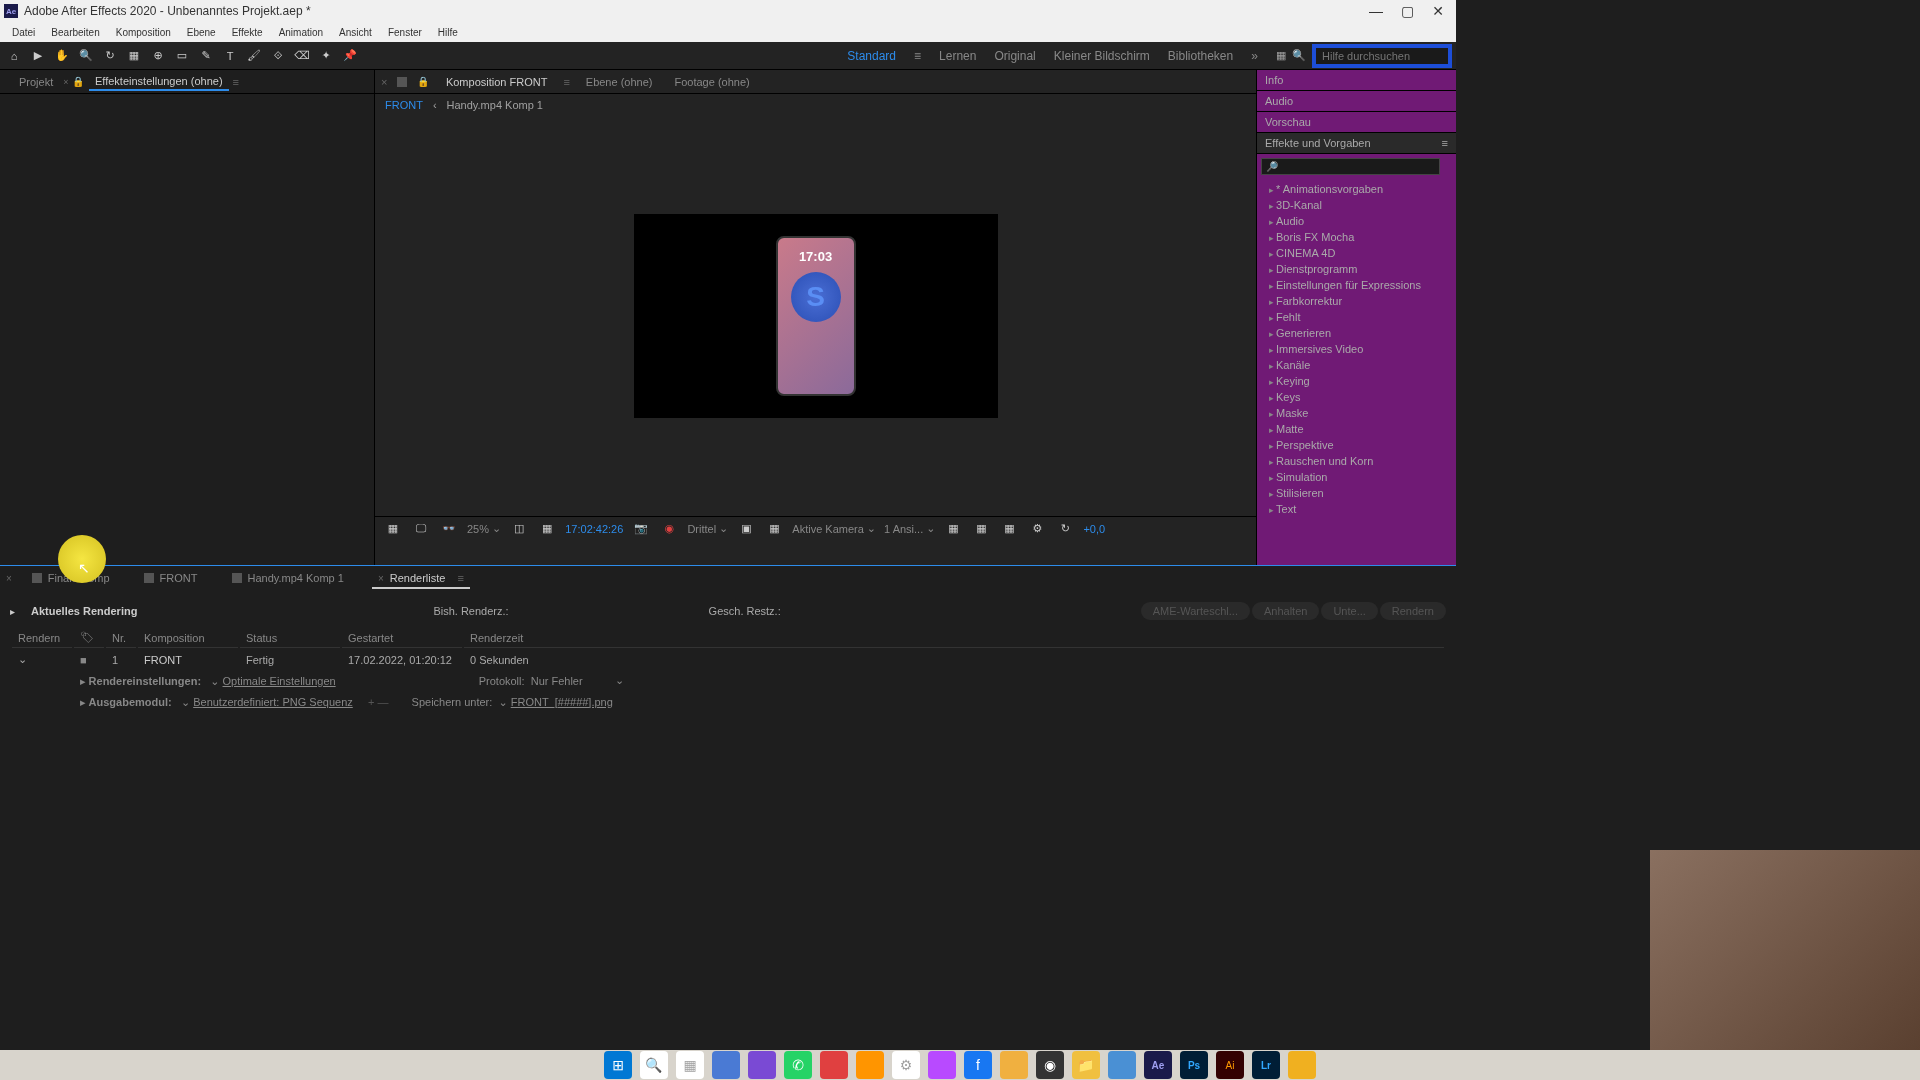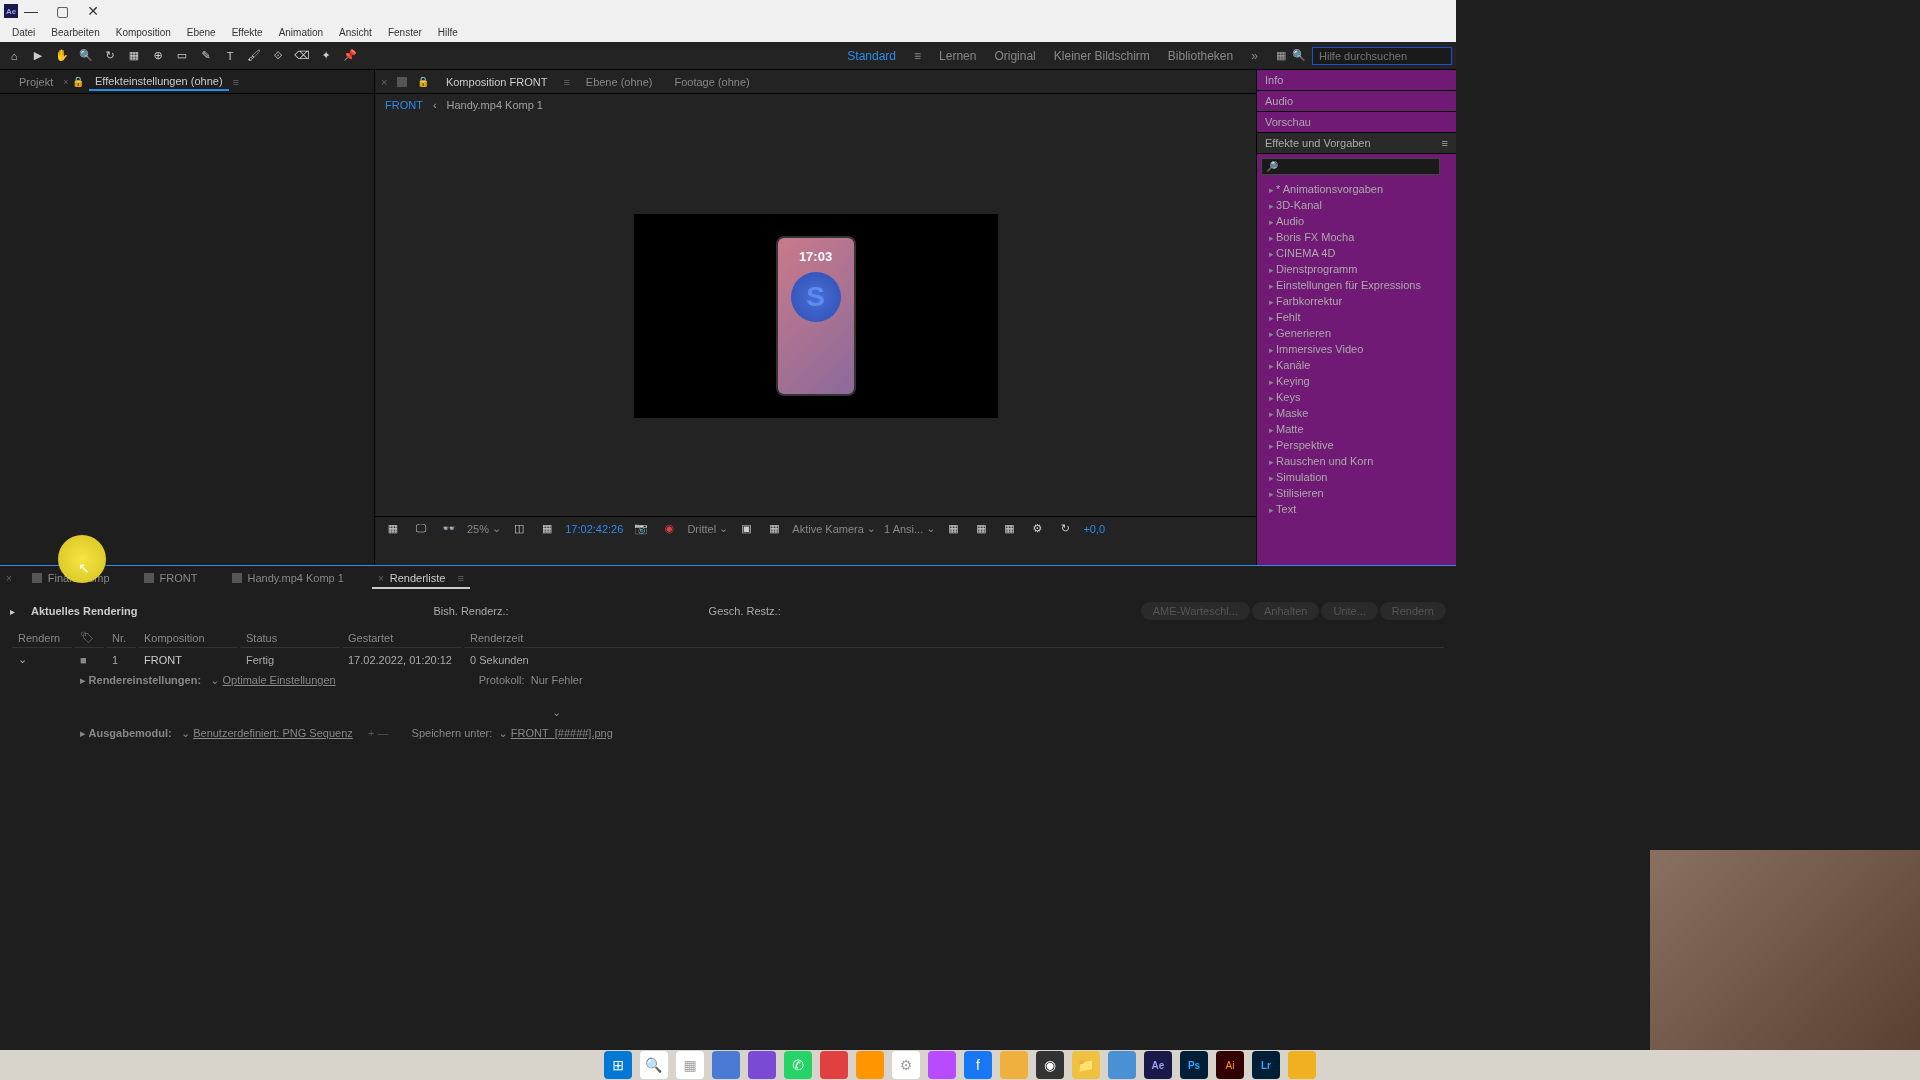--- a/index.html
+++ b/index.html
@@ -14,21 +14,21 @@
 .menubar { background: #f0f0f0; height: 20px; display: flex; align-items: center; padding: 0 4px; color: #333; font-size: 10px; }
 .menubar span { padding: 0 8px; cursor: pointer; }
 
 .toolbar { background: #232323; height: 28px; display: flex; align-items: center; padding: 0 4px; border-bottom: 1px solid #000; }
 .toolbar-left { display: flex; gap: 4px; align-items: center; }
 .tool-btn { width: 20px; height: 20px; display: flex; align-items: center; justify-content: center; color: #ccc; cursor: pointer; }
 .workspace-tabs { margin-left: auto; display: flex; gap: 18px; align-items: center; font-size: 12px; }
 .workspace-tabs span { color: #888; cursor: pointer; }
 .workspace-tabs .active { color: #2d8ceb; }
 .search-right { display: flex; align-items: center; gap: 6px; margin-left: 18px; }
-.search-box { background: #1a1a1a; border: 1px solid #1d4ed8; color: #888; padding: 2px 6px; width: 140px; font-size: 11px; }
+.search-box { background: #1a1a1a; border: 4px solid #1d4ed8; color: #888; padding: 2px 6px; width: 140px; font-size: 11px; }
 
 .main { display: flex; height: 495px; }
 .left-panel { width: 375px; background: #1e1e1e; border-right: 1px solid #000; }
 .panel-tabs { display: flex; height: 24px; align-items: center; border-bottom: 1px solid #000; padding: 0 13px; gap: 4px; }
 .panel-tab { color: #888; padding: 2px 6px; font-size: 11px; cursor: pointer; }
 .panel-tab.active { color: #ccc; border-bottom: 2px solid #2d8ceb; }
 .lock-icon { font-size: 10px; color: #888; }
 
 .comp-panel { flex: 1; background: #232323; position: relative; }
 .comp-tabs { display: flex; height: 24px; align-items: center; padding: 0 6px; gap: 10px; border-bottom: 1px solid #000; }
@@ -71,32 +71,33 @@
 .render-header .arrow { font-size: 10px; }
 .render-status { display: flex; gap: 200px; margin-left: 280px; color: #aaa;}
 .render-buttons { margin-left: auto; display: flex; gap: 2px; }
 .render-btn { background: #2a2a2a; color: #555; padding: 3px 12px; border-radius: 10px; font-size: 11px; }
 
 .render-table { width: 100%; font-size: 11px; }
 .render-table th { text-align: left; color: #888; padding: 3px 6px; border-bottom: 1px solid #333; font-weight: normal; }
 .render-table td { padding: 3px 6px; color: #aaa; }
 .render-table .expand-row td { color: #888; margin-left: 30px; }
 .render-table .link { color: #888; text-decoration: underline; }
-.dropdown { display: inline-flex; align-items: center; gap: 4px; flex-direction: column; }
+.dropdown { display: inline-flex; align-items: center; gap: 4px; }
 
 .webcam { position: absolute; bottom: 30px; right: 0; width: 270px; height: 200px; background: linear-gradient(135deg,#8a7060,#5a4030); z-index: 200; }
 
 .taskbar { position: absolute; bottom: 0; left: 0; right: 0; height: 30px; background: #d8d4cc; display: flex; align-items: center; justify-content: center; gap: 8px; }
 .tb-icon { width: 28px; height: 28px; background: #fff; border-radius: 4px; display:flex;align-items:center;justify-content:center;font-size:14px; }
 </style>
 </head>
 <body>
 
 <div class="titlebar">
   <div class="app-icon">Ae</div>
+  <div class="title">Adobe After Effects 2020 - Unbenanntes Projekt.aep *</div>
   <div class="win-controls">
     <span>—</span>
     <span>▢</span>
     <span>✕</span>
   </div>
 </div>
 
 <div class="menubar">
   <span>Datei</span>
   <span>Bearbeiten</span>

